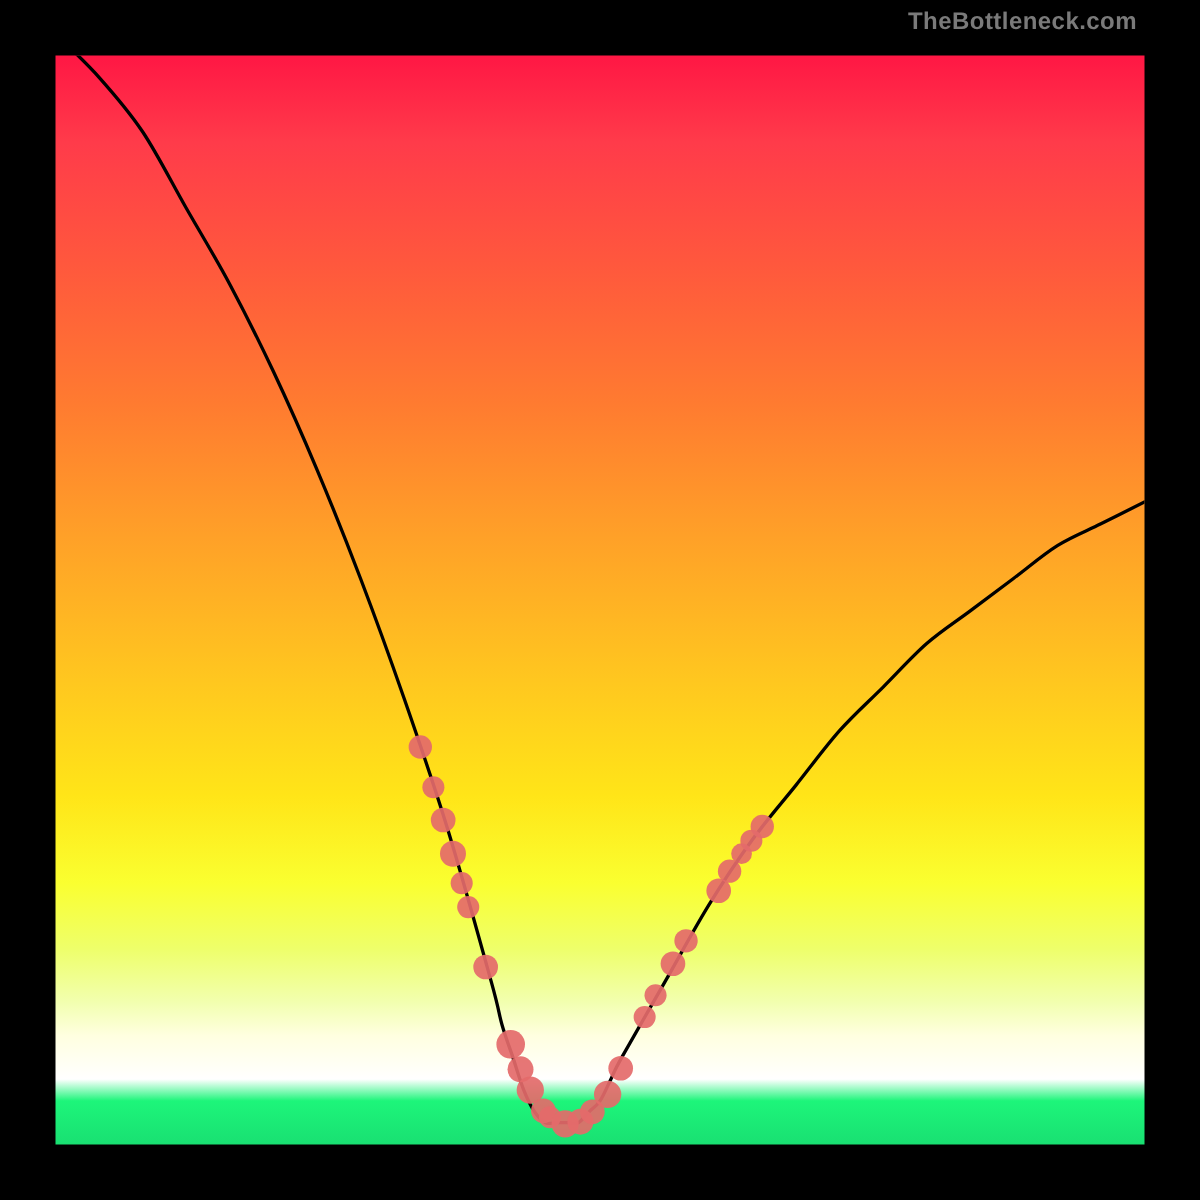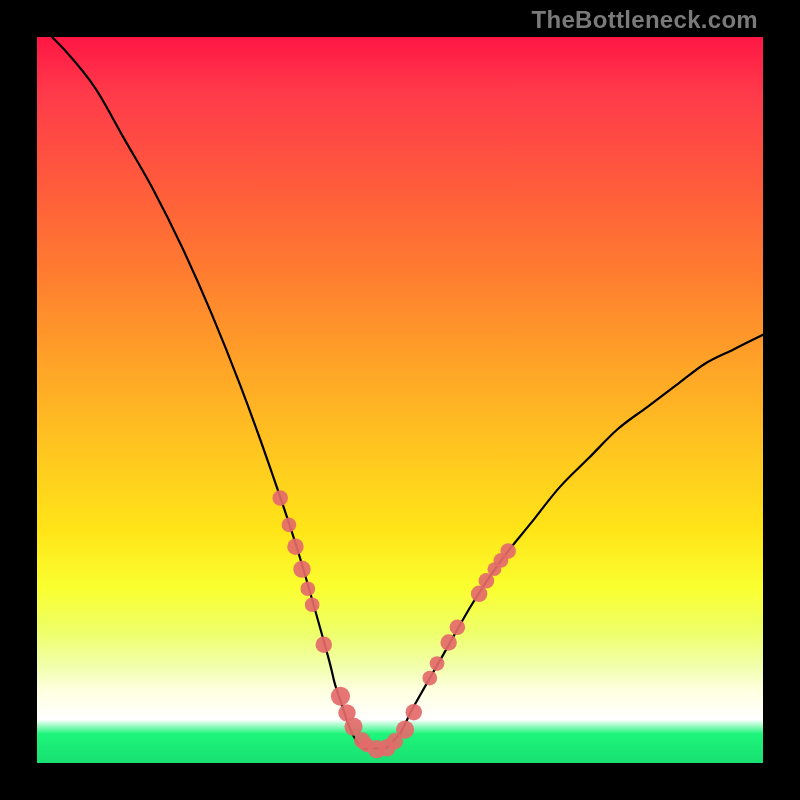--- a/index.html
+++ b/index.html
@@ -40,21 +40,21 @@
       #ffffff 94%,
       #1df57a 96%,
       #19e072 100%
     );
   }
   .attribution {
     position: absolute;
     top: 6px;
     right: 42px;
     font-family: Arial, Helvetica, sans-serif;
-    font-size: 24px;
+    font-size: 16px;
     font-weight: 600;
     color: #7a7a7a;
     letter-spacing: 0.3px;
     z-index: 5;
   }
   svg.curve {
     position: absolute;
     inset: 0;
     width: 726px;
     height: 726px;

